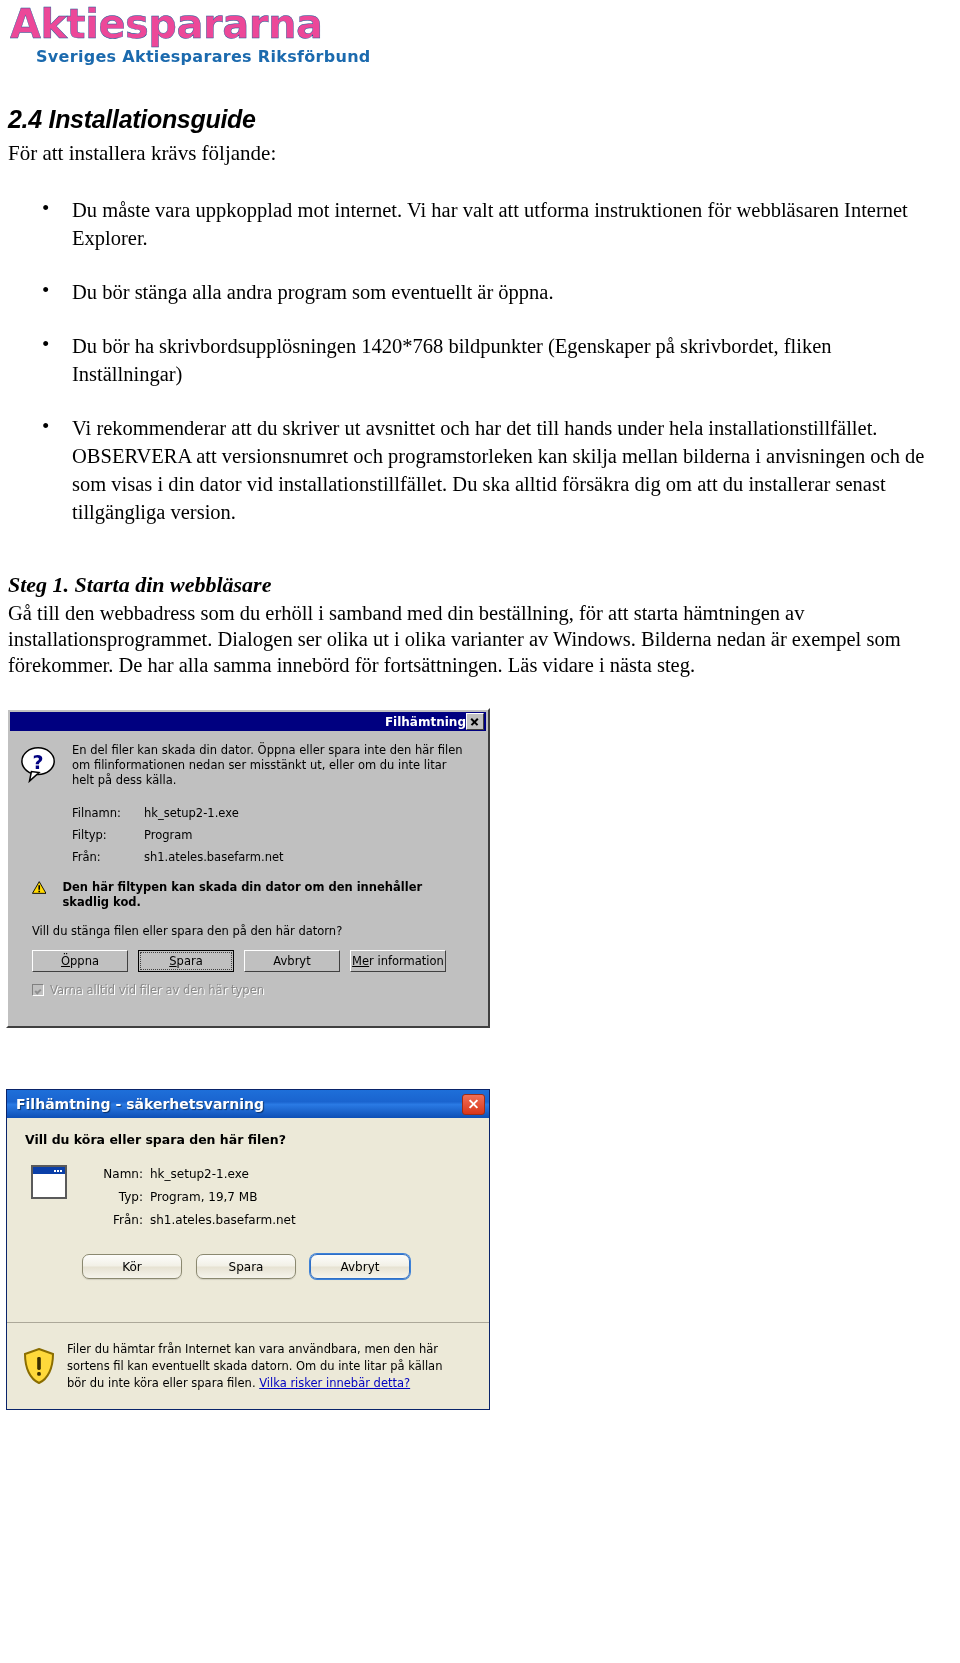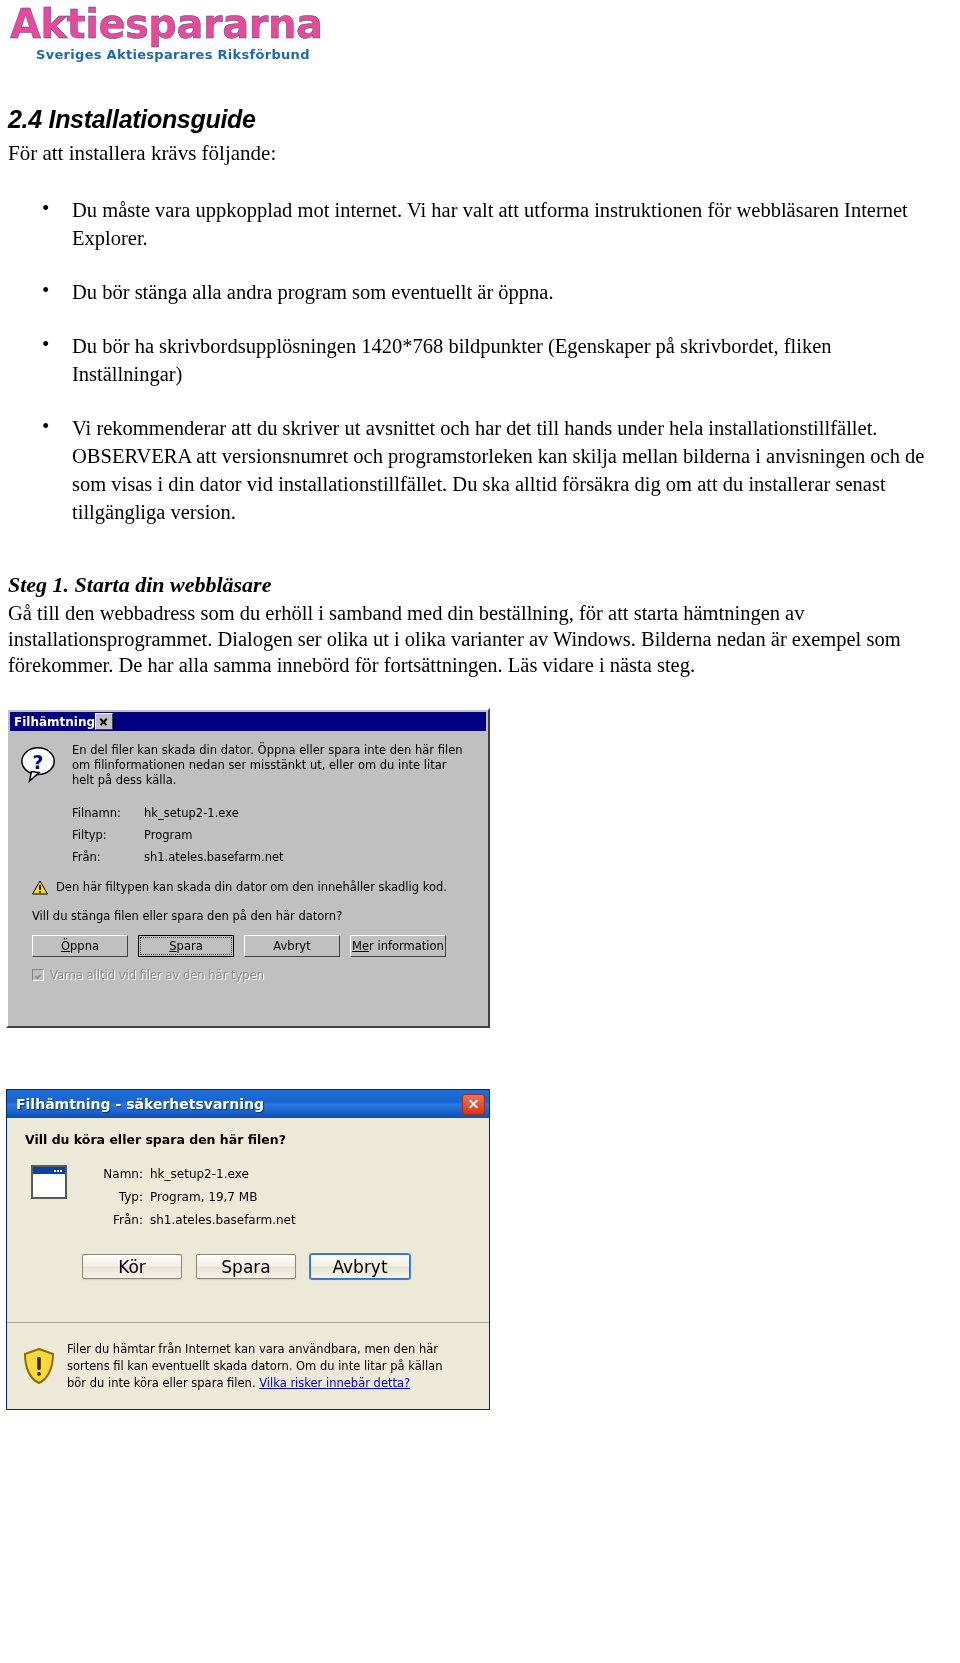--- a/index.html
+++ b/index.html
@@ -20,21 +20,21 @@
     font-weight:bold;
     font-size:40px;
     letter-spacing:-0.5px;
     color:#ec4899;
     line-height:44px;
     -webkit-text-stroke:0.4px #0f5a96;
   }
   .logo-sub{
     font-family:"DejaVu Sans", sans-serif;
     font-weight:bold;
-    font-size:13px;
+    font-size:16px;
     letter-spacing:0.3px;
     color:#1B6AAE;
     margin-top:1px;
     margin-left:26px;
   }
 
   
   .h-section{
     position:absolute;left:8px;top:105px;
     font-family:"Liberation Sans", sans-serif;
@@ -86,21 +86,21 @@
     border-right:2px solid #404040;
     border-bottom:2px solid #404040;
     box-sizing:border-box;
     font-family:"DejaVu Sans", sans-serif;
     font-size:11.5px;
     color:#000;
   }
   .dlg-classic .titlebar{
     height:19px;margin:2px 2px 0 2px;
     background:#000080;
-    display:flex;align-items:center;justify-content:flex-start;
+    display:flex;align-items:center;justify-content:flex-end;
     padding:0 2px 0 4px;
   }
   .dlg-classic .titlebar .t-text{
     color:#fff;font-weight:bold;font-size:12px;
     font-family:"DejaVu Sans", sans-serif;
   }
   .dlg-classic .closebox{
     width:16px;height:15px;background:#C0C0C0;
     border-top:1px solid #ffffff;border-left:1px solid #ffffff;
     border-right:1px solid #404040;border-bottom:1px solid #404040;
@@ -127,21 +127,21 @@
   }
   .c-rows{margin-left:54px;margin-top:14px;}
   .c-row{display:flex;line-height:22px;font-size:11.5px;}
   .c-row .lbl{width:72px;}
   .c-row .val{}
   .c-warn{
     display:flex;align-items:flex-start;
     margin-left:14px;margin-top:12px;max-width:430px;
     line-height:15px;
   }
-  .c-warn .wtext{margin-left:8px;}
+  .c-warn .wtext{margin-left:16px;font-weight:bold;}
   .c-question{margin-left:14px;margin-top:14px;font-size:11.5px;}
   .c-buttons{display:flex;gap:10px;margin-left:14px;margin-top:12px;}
   .cbtn{
     width:96px;height:22px;background:#C0C0C0;
     border-top:1.5px solid #ffffff;border-left:1.5px solid #ffffff;
     border-right:1.5px solid #404040;border-bottom:1.5px solid #404040;
     display:flex;align-items:center;justify-content:center;
     font-size:11.5px;box-sizing:border-box;
   }
   .cbtn.default{
@@ -223,25 +223,25 @@
     background:repeating-linear-gradient(to right,#fff 0 2px,transparent 2px 3px);
   }
   .xp-rows{margin-left:30px;}
   .xp-row{display:flex;line-height:23px;font-size:12px;}
   .xp-row .lbl{width:46px;text-align:right;margin-right:7px;}
   .xp-buttons{
     display:flex;gap:14px;justify-content:center;
     margin-top:22px;padding-right:8px;
   }
   .xbtn{
-    width:100px;height:25px;border-radius:2px;
+    width:100px;height:25px;border-radius:7px;
     background:linear-gradient(to bottom,#fdfdfb 0%,#f2f0e6 48%,#e6e2d2 52%,#f6f4ec 100%);
     border:1px solid #8b8970;
     display:flex;align-items:center;justify-content:center;
-    font-size:17px;box-sizing:border-box;
+    font-size:12px;box-sizing:border-box;
     box-shadow:0 1px 1px rgba(0,0,0,.12);
   }
   .xbtn.focused{
     border:1px solid #2f6fc6;
     box-shadow:0 0 0 1px #3d81d8, 0 1px 1px rgba(0,0,0,.12);
   }
   .xp-sep{
     position:absolute;left:0;right:0;bottom:86px;
     height:1px;background:#aca899;
   }

